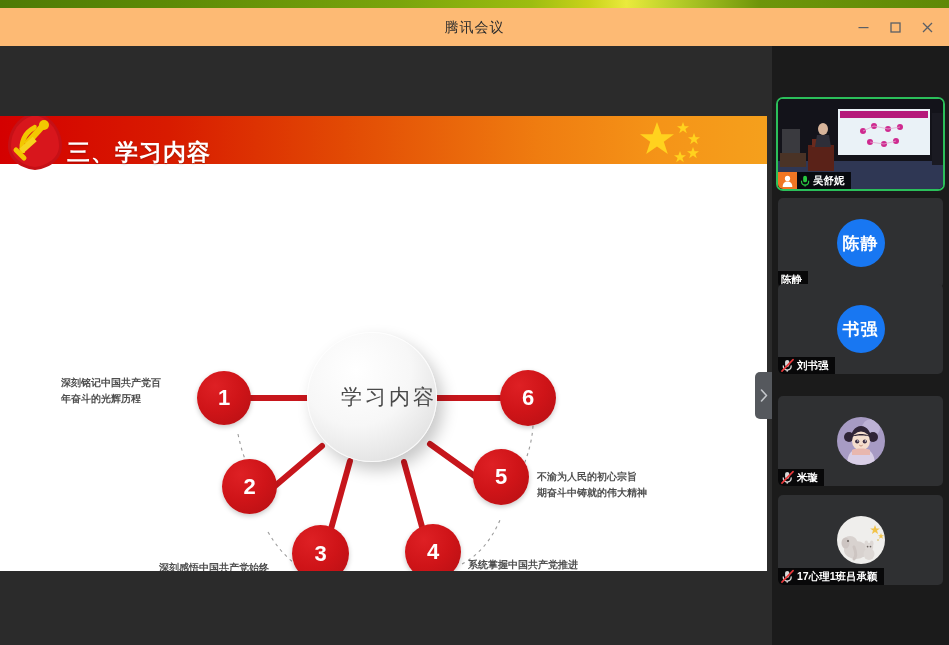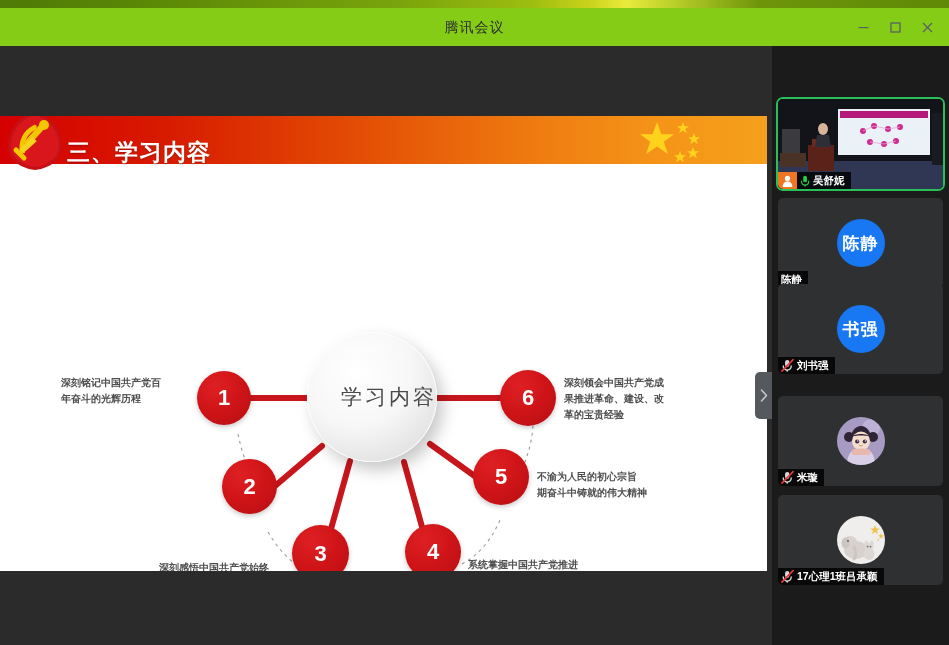--- a/index.html
+++ b/index.html
@@ -12,21 +12,21 @@
 
   
   .green-strip{
     position:absolute;left:0;top:0;width:949px;height:8px;
     background:linear-gradient(90deg,#4e7a06 0%,#5d8a06 18%,#7aa40c 42%,#9dbd10 56%,#c9d21a 62%,#eaea3c 66%,#b9cf2a 71%,#6e950a 80%,#5f8906 100%);
   }
 
   
   .titlebar{
     position:absolute;left:0;top:8px;width:949px;height:38px;
-    background:#84cc16;border-bottom:1px solid #8b5cf6;
+    background:#fdba74;border-bottom:1px solid #8b5cf6;
   }
   .titlebar .title{
     position:absolute;left:0;top:0;width:949px;height:38px;
     line-height:38px;text-align:center;
     font-size:14px;color:#2d2d2d;letter-spacing:1px;
   }
   .wctrls{position:absolute;right:6px;top:0;height:38px;display:flex;align-items:center;}
   .wbtn{
     width:32px;height:30px;display:flex;align-items:center;justify-content:center;
     color:#5a5f66;cursor:pointer;
@@ -224,23 +224,20 @@
 
         <div class="lbl l" style="left:61px;top:211px;width:140px;">深刻铭记中国共产党百
 年奋斗的光辉历程</div>
         <div class="lbl l" style="left:159px;top:396px;width:154px;">深刻感悟中国共产党始终
 不渝为人民的初心宗旨</div>
         <div class="lbl r" style="left:468px;top:393px;width:160px;">系统掌握中国共产党推进
 马克思主义中国化形成的
 重大理论成果</div>
         <div class="lbl r" style="left:537px;top:305px;width:160px;">不渝为人民的初心宗旨
 期奋斗中铸就的伟大精神</div>
-        <div class="lbl r" style="left:564px;top:211px;width:132px;">深刻领会中国共产党成
-果推进革命、建设、改
-革的宝贵经验</div>
 
       </div>
     </div>
 
     <div class="collapse-tab">
       <svg width="8" height="13" viewBox="0 0 8 13">
         <path d="M1.5 1 L6.5 6.5 L1.5 12" stroke="#c3c6ca" stroke-width="1.6" fill="none" stroke-linecap="round" stroke-linejoin="round"></path>
       </svg>
     </div>
 

